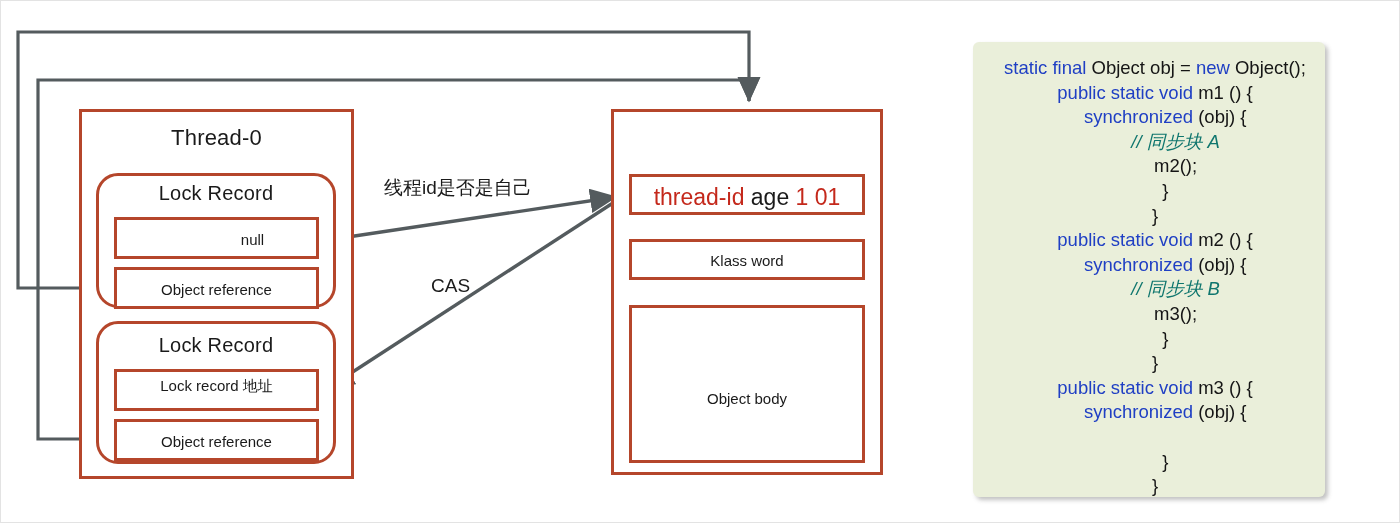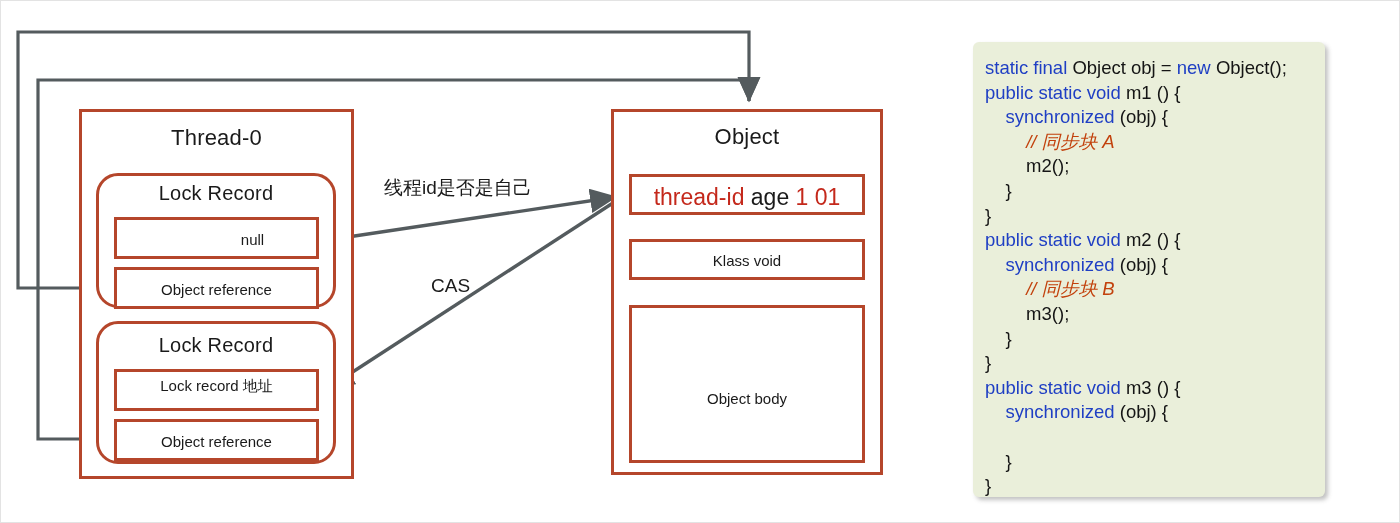--- a/index.html
+++ b/index.html
@@ -122,23 +122,23 @@
     padding: 14px 0 0 12px;
     overflow: hidden;
   }
   #code-lines {
     font-family: "Liberation Sans", "DejaVu Sans", sans-serif;
     font-size: 18.5px;
     line-height: 24.6px;
     color: #151515;
     white-space: pre;
   }
-  .code-line { height: 24.6px; }
+  .code-line { height: 24.6px; text-align: center; }
   .kw  { color: #1f3fc4; }
-  .cmt { color: #c2410c; font-style: italic; }
+  .cmt { color: #0f766e; font-style: italic; }
 </style>
 </head>
 <body>
 
 <div id="page">
 
   <div id="diagram">
 
     <svg id="arrow-layer" viewBox="0 0 960 523" xmlns="http://www.w3.org/2000/svg">
       <defs>
@@ -167,29 +167,28 @@
     <div class="cell-label" id="lr1-objref-label">Object reference</div>
 
     <div class="rbox rbox-round" id="lock-record-2"></div>
     <div class="box-title" id="lr2-title">Lock Record</div>
     <div class="rbox rbox-inner" id="lr2-addr"></div>
     <div class="cell-label" id="lr2-addr-label">Lock record 地址</div>
     <div class="rbox rbox-inner" id="lr2-objref"></div>
     <div class="cell-label" id="lr2-objref-label">Object reference</div>
 
     <div class="rbox" id="object-box"></div>
-    <div class="box-title" id="object-title">Object</div>
 
     <div class="rbox rbox-inner" id="obj-header"></div>
     <div class="cell-label" id="obj-header-label">
       <span class="hl-red">thread-id</span><span>&nbsp;</span><span class="hl-black">age</span><span>&nbsp;</span><span class="hl-red">1</span><span>&nbsp;</span><span class="hl-red">01</span>
     </div>
 
     <div class="rbox rbox-inner" id="obj-klass"></div>
-    <div class="cell-label" id="obj-klass-label">Klass void</div>
+    <div class="cell-label" id="obj-klass-label">Klass word</div>
 
     <div class="rbox rbox-inner" id="obj-body"></div>
     <div class="cell-label" id="obj-body-label">Object body</div>
 
     <div class="arrow-caption" id="caption-threadid">线程id是否是自己</div>
     <div class="arrow-caption" id="caption-cas">CAS</div>
   </div>
 
   <div id="code-panel">
     <div id="code-lines"><div class="code-line"><span class="kw">static final </span><span>Object obj = </span><span class="kw">new </span><span>Object();</span></div><div class="code-line"><span class="kw">public static void </span><span>m1 () {</span></div><div class="code-line"><span>    </span><span class="kw">synchronized </span><span>(obj) {</span></div><div class="code-line"><span>        </span><span class="cmt">// 同步块 A</span></div><div class="code-line"><span>        m2();</span></div><div class="code-line"><span>    }</span></div><div class="code-line"><span>}</span></div><div class="code-line"><span class="kw">public static void </span><span>m2 () {</span></div><div class="code-line"><span>    </span><span class="kw">synchronized </span><span>(obj) {</span></div><div class="code-line"><span>        </span><span class="cmt">// 同步块 B</span></div><div class="code-line"><span>        m3();</span></div><div class="code-line"><span>    }</span></div><div class="code-line"><span>}</span></div><div class="code-line"><span class="kw">public static void </span><span>m3 () {</span></div><div class="code-line"><span>    </span><span class="kw">synchronized </span><span>(obj) {</span></div><div class="code-line"><span> </span></div><div class="code-line"><span>    }</span></div><div class="code-line"><span>}</span></div></div>

